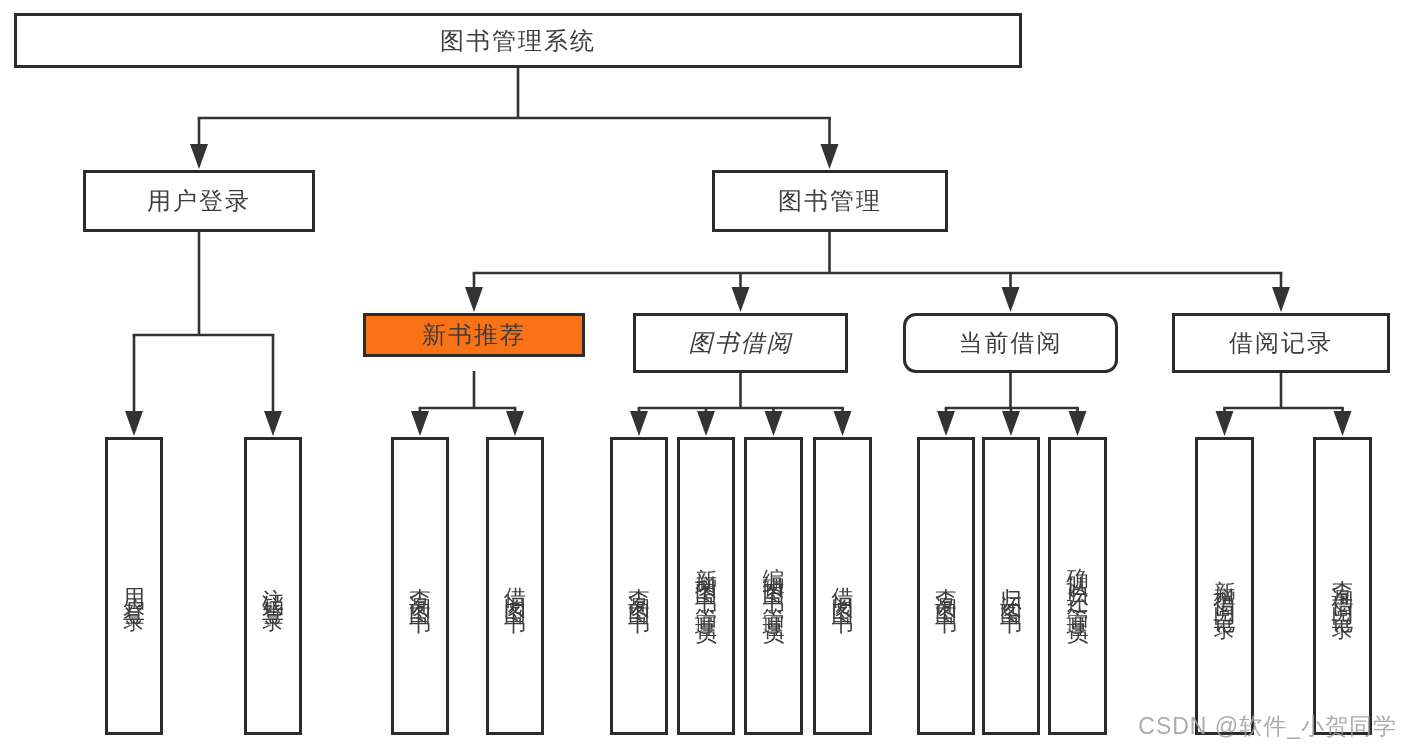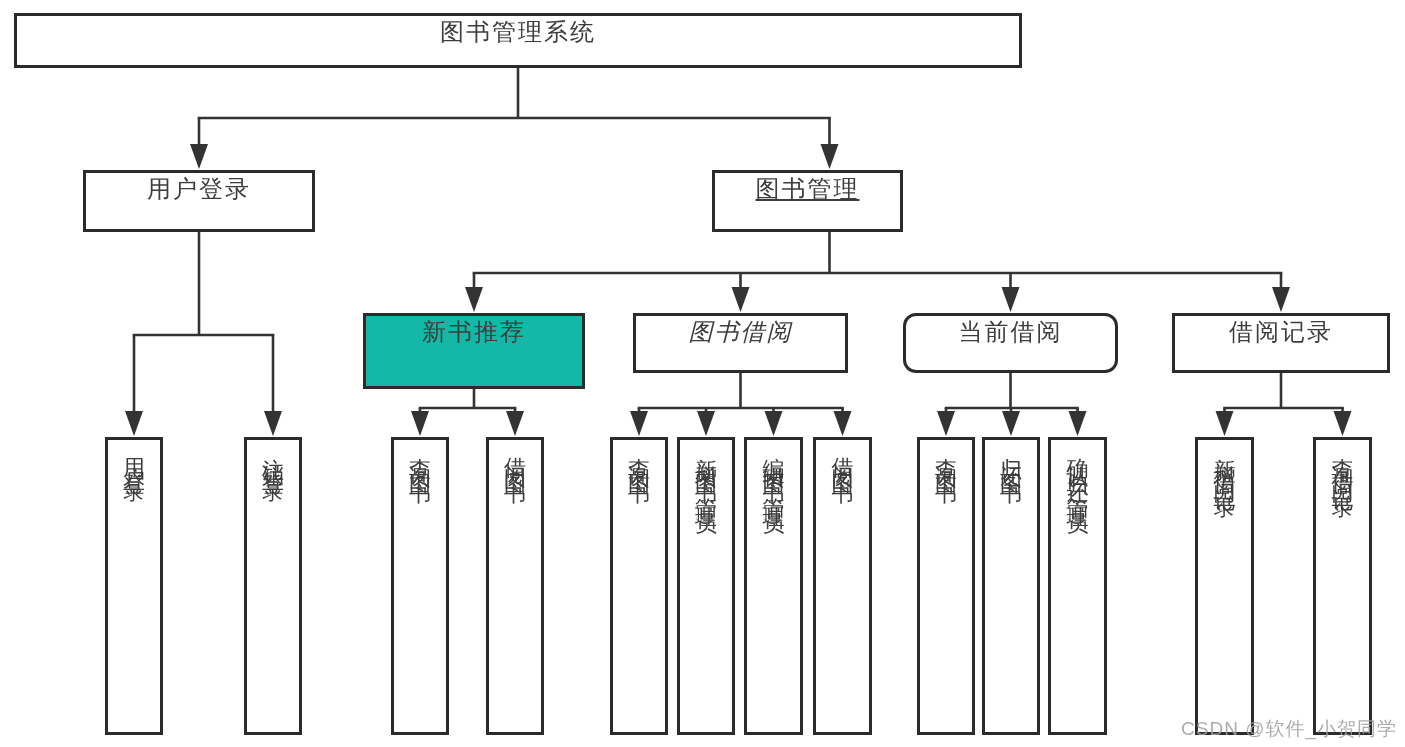--- a/index.html
+++ b/index.html
@@ -21,21 +21,21 @@
     top: 0;
     width: 1405px;
     height: 747px;
   }
   .node {
     position: absolute;
     box-sizing: border-box;
     background: #ffffff;
     border: 3px solid #2b2b2b;
     display: flex;
-    align-items: flex-start;
+    align-items: center;
     justify-content: center;
     color: #3d3d3d;
     z-index: 2;
   }
   .node.horizontal span {
     font-size: 24px;
     letter-spacing: 2px;
     white-space: nowrap;
   }
   .node.vertical span {
@@ -43,21 +43,21 @@
     text-orientation: mixed;
     font-size: 22px;
     letter-spacing: 8px;
     line-height: 1;
     white-space: nowrap;
   }
   .watermark {
     position: absolute;
     right: 8px;
     bottom: 5px;
-    font-size: 19px;
+    font-size: 23px;
     letter-spacing: 1px;
     color: rgba(160, 160, 160, 0.88);
     z-index: 5;
     white-space: nowrap;
   }
 </style>
 </head>
 <body>
 
 <div id="stage">
@@ -115,24 +115,24 @@
       <line x1="1342.5" y1="408" x2="1342.5" y2="415" stroke="#333333" stroke-width="2.6"></line>
       <polygon points="1333.5,411 1351.5,411 1342.5,436" fill="#333333"></polygon>
     </svg>
   <div class="watermark">CSDN @软件_小贺同学</div>
 <div class="node horizontal" style="left: 14px; top: 13px; width: 1008px; height: 55px; border-color: rgb(43, 43, 43); background: rgb(255, 255, 255); color: rgb(61, 61, 61);">
       <span>图书管理系统</span>
     </div>
     <div class="node horizontal" style="left: 83px; top: 170px; width: 232px; height: 62px; border-color: rgb(43, 43, 43); background: rgb(255, 255, 255); color: rgb(61, 61, 61);">
       <span>用户登录</span>
     </div>
-    <div class="node horizontal" style="left: 712px; top: 170px; width: 191px; height: 62px; border-color: rgb(43, 43, 43); background: rgb(255, 255, 255); color: rgb(61, 61, 61); text-decoration: underline;">
+    <div class="node horizontal" style="left: 712px; top: 170px; width: 236px; height: 62px; border-color: rgb(43, 43, 43); background: rgb(255, 255, 255); color: rgb(61, 61, 61);">
       <span>图书管理</span>
     </div>
-    <div class="node horizontal" style="left: 363px; top: 313px; width: 222px; height: 76px; border-color: rgb(43, 43, 43); background: #14b8a6; color: rgb(61, 61, 61);">
+    <div class="node horizontal" style="left: 363px; top: 313px; width: 222px; height: 44px; border-color: rgb(43, 43, 43); background: #f97316; color: rgb(61, 61, 61);">
       <span>新书推荐</span>
     </div>
     <div class="node horizontal" style="left: 633px; top: 313px; width: 215px; height: 60px; border-color: rgb(43, 43, 43); background: rgb(255, 255, 255); color: rgb(61, 61, 61); font-style: italic;">
       <span>图书借阅</span>
     </div>
     <div class="node horizontal" style="left: 903px; top: 313px; width: 215px; height: 60px; border-color: rgb(43, 43, 43); background: rgb(255, 255, 255); color: rgb(61, 61, 61); border-radius: 13px;">
       <span>当前借阅</span>
     </div>
     <div class="node horizontal" style="left: 1172px; top: 313px; width: 218px; height: 60px; border-color: rgb(43, 43, 43); background: rgb(255, 255, 255); color: rgb(61, 61, 61);">
       <span>借阅记录</span>

